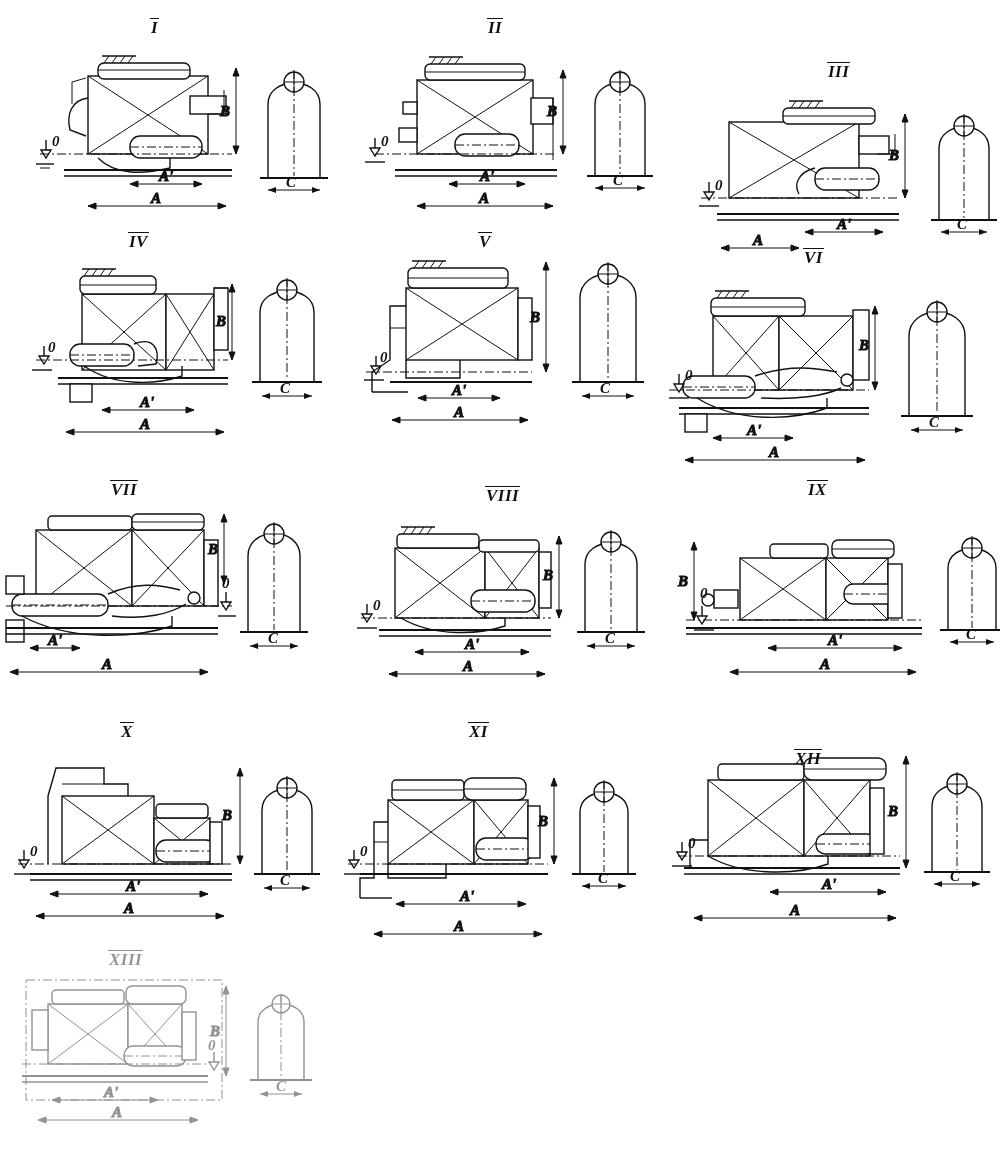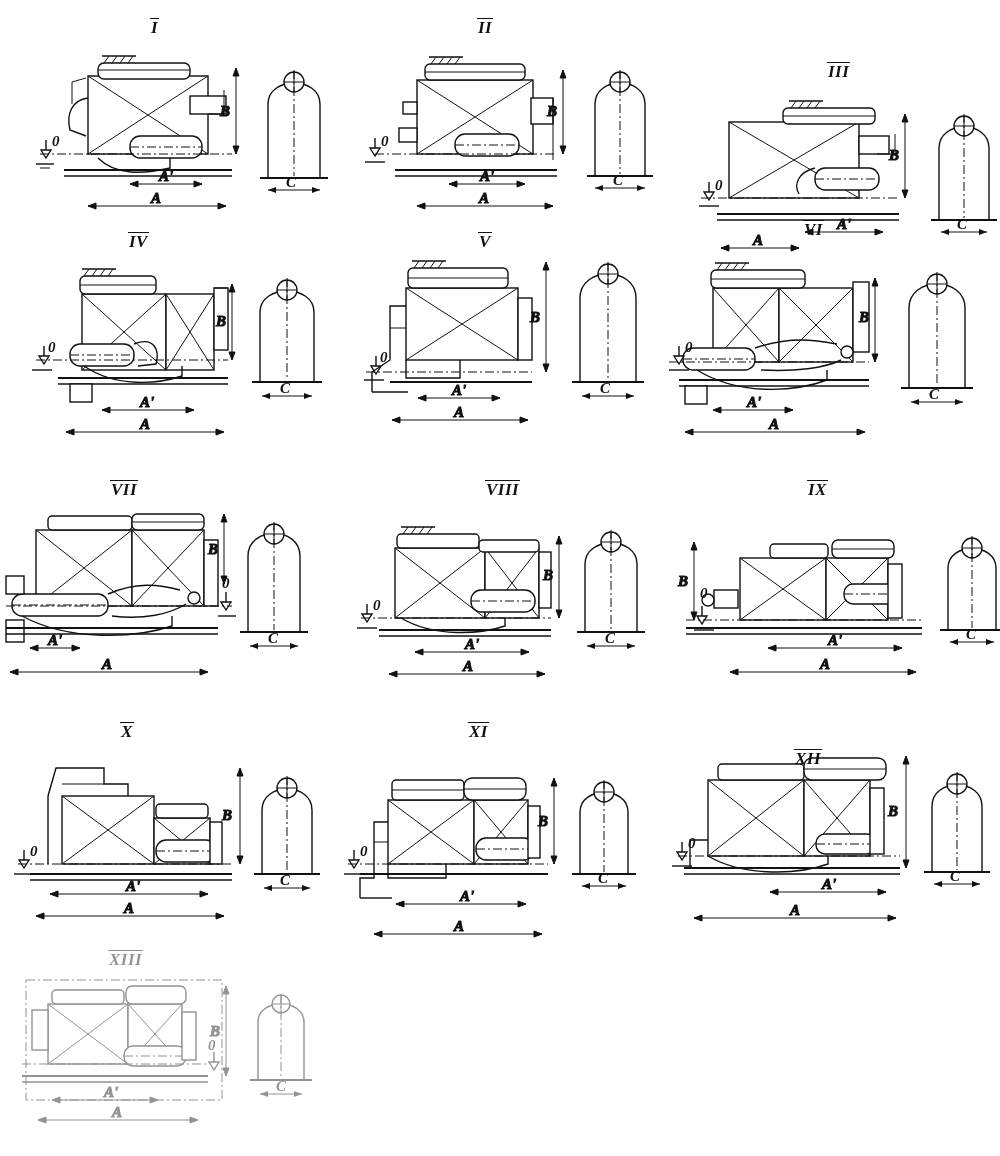--- a/index.html
+++ b/index.html
@@ -91,21 +91,21 @@
         <line x1="240" y1="160" x2="308" y2="160" class="ln thick"></line>
         <line x1="248" y1="172" x2="300" y2="172" class="dim"></line>
         <path d="M248 172 l8 -3 l0 6 z" fill="#111"></path>
           <path d="M300 172 l-8 -3 l0 6 z" fill="#111"></path>
         <text class="dimtxt" x="266" y="169">C</text>
       </g>
     </svg>
   </div>
 
   <div class="fig" style="left:345px;top:18px;">
-    <div class="fig-label" style="left:132px;top:0px;font-family:Liberation Serif, serif;"><span>II</span></div>
+    <div class="fig-label" style="left:142px;top:0px;font-family:Liberation Serif, serif;"><span>II</span></div>
     <svg width="310" height="200" viewBox="0 0 310 200">
       <g class="ln med fillw">
         <rect x="72" y="62" width="116" height="74"></rect>
         <line x1="72" y1="62" x2="188" y2="136" class="ln thin"></line>
         <line x1="188" y1="62" x2="72" y2="136" class="ln thin"></line>
         <rect x="80" y="46" width="100" height="16" rx="5"></rect>
         <line x1="80" y1="54" x2="180" y2="54" class="ln thin"></line>
         <path d="M86 46 l5 -7 M94 46 l5 -7 M102 46 l5 -7 M110 46 l5 -7" class="ln thin"></path>
         <line x1="84" y1="39" x2="118" y2="39" class="ln med"></line>
         <rect x="110" y="116" width="64" height="22" rx="10"></rect>
@@ -315,21 +315,21 @@
         <line x1="258" y1="30" x2="258" y2="148" class="dash"></line>
         <line x1="222" y1="150" x2="294" y2="150" class="ln thick"></line>
         <line x1="232" y1="164" x2="284" y2="164" class="dim"></line>
         <path d="M232 164 l8 -3 l0 6 z" fill="#111"></path>
           <path d="M284 164 l-8 -3 l0 6 z" fill="#111"></path>
         <text class="dimtxt" x="250" y="161">C</text>
       </g>
     </svg>
   </div>
 
-  <div class="fig" style="left:665px;top:220px;">
+  <div class="fig" style="left:665px;top:248px;">
     <div class="fig-label" style="left:138px;top:0px;"><span>VI</span></div>
     <svg width="325" height="245" viewBox="0 0 325 245">
       <g class="ln med fillw">
         <rect x="48" y="68" width="66" height="74"></rect>
         <line x1="48" y1="68" x2="114" y2="142" class="ln thin"></line>
         <line x1="114" y1="68" x2="48" y2="142" class="ln thin"></line>
         <rect x="114" y="68" width="74" height="74"></rect>
         <line x1="114" y1="68" x2="188" y2="142" class="ln thin"></line>
         <line x1="188" y1="68" x2="114" y2="142" class="ln thin"></line>
         <rect x="46" y="50" width="94" height="18" rx="5"></rect>
@@ -438,21 +438,21 @@
         <line x1="240" y1="152" x2="308" y2="152" class="ln thick"></line>
         <line x1="250" y1="166" x2="298" y2="166" class="dim"></line>
         <path d="M250 166 l8 -3 l0 6 z" fill="#111"></path>
           <path d="M298 166 l-8 -3 l0 6 z" fill="#111"></path>
         <text class="dimtxt" x="268" y="163">C</text>
       </g>
     </svg>
   </div>
 
   <div class="fig" style="left:345px;top:480px;">
-    <div class="fig-label" style="left:140px;top:0px;"><span>VIII</span></div>
+    <div class="fig-label" style="left:140px;top:6px;"><span>VIII</span></div>
     <svg width="305" height="215" viewBox="0 0 305 215">
       <g class="ln med fillw">
         <rect x="50" y="68" width="90" height="70"></rect>
         <line x1="50" y1="68" x2="140" y2="138" class="ln thin"></line>
         <line x1="140" y1="68" x2="50" y2="138" class="ln thin"></line>
         <rect x="140" y="68" width="54" height="70"></rect>
         <line x1="140" y1="68" x2="194" y2="138" class="ln thin"></line>
         <line x1="194" y1="68" x2="140" y2="138" class="ln thin"></line>
         <rect x="52" y="54" width="82" height="14" rx="4"></rect>
         <path d="M58 54 l5 -7 M66 54 l5 -7 M74 54 l5 -7 M82 54 l5 -7" class="ln thin"></path>

